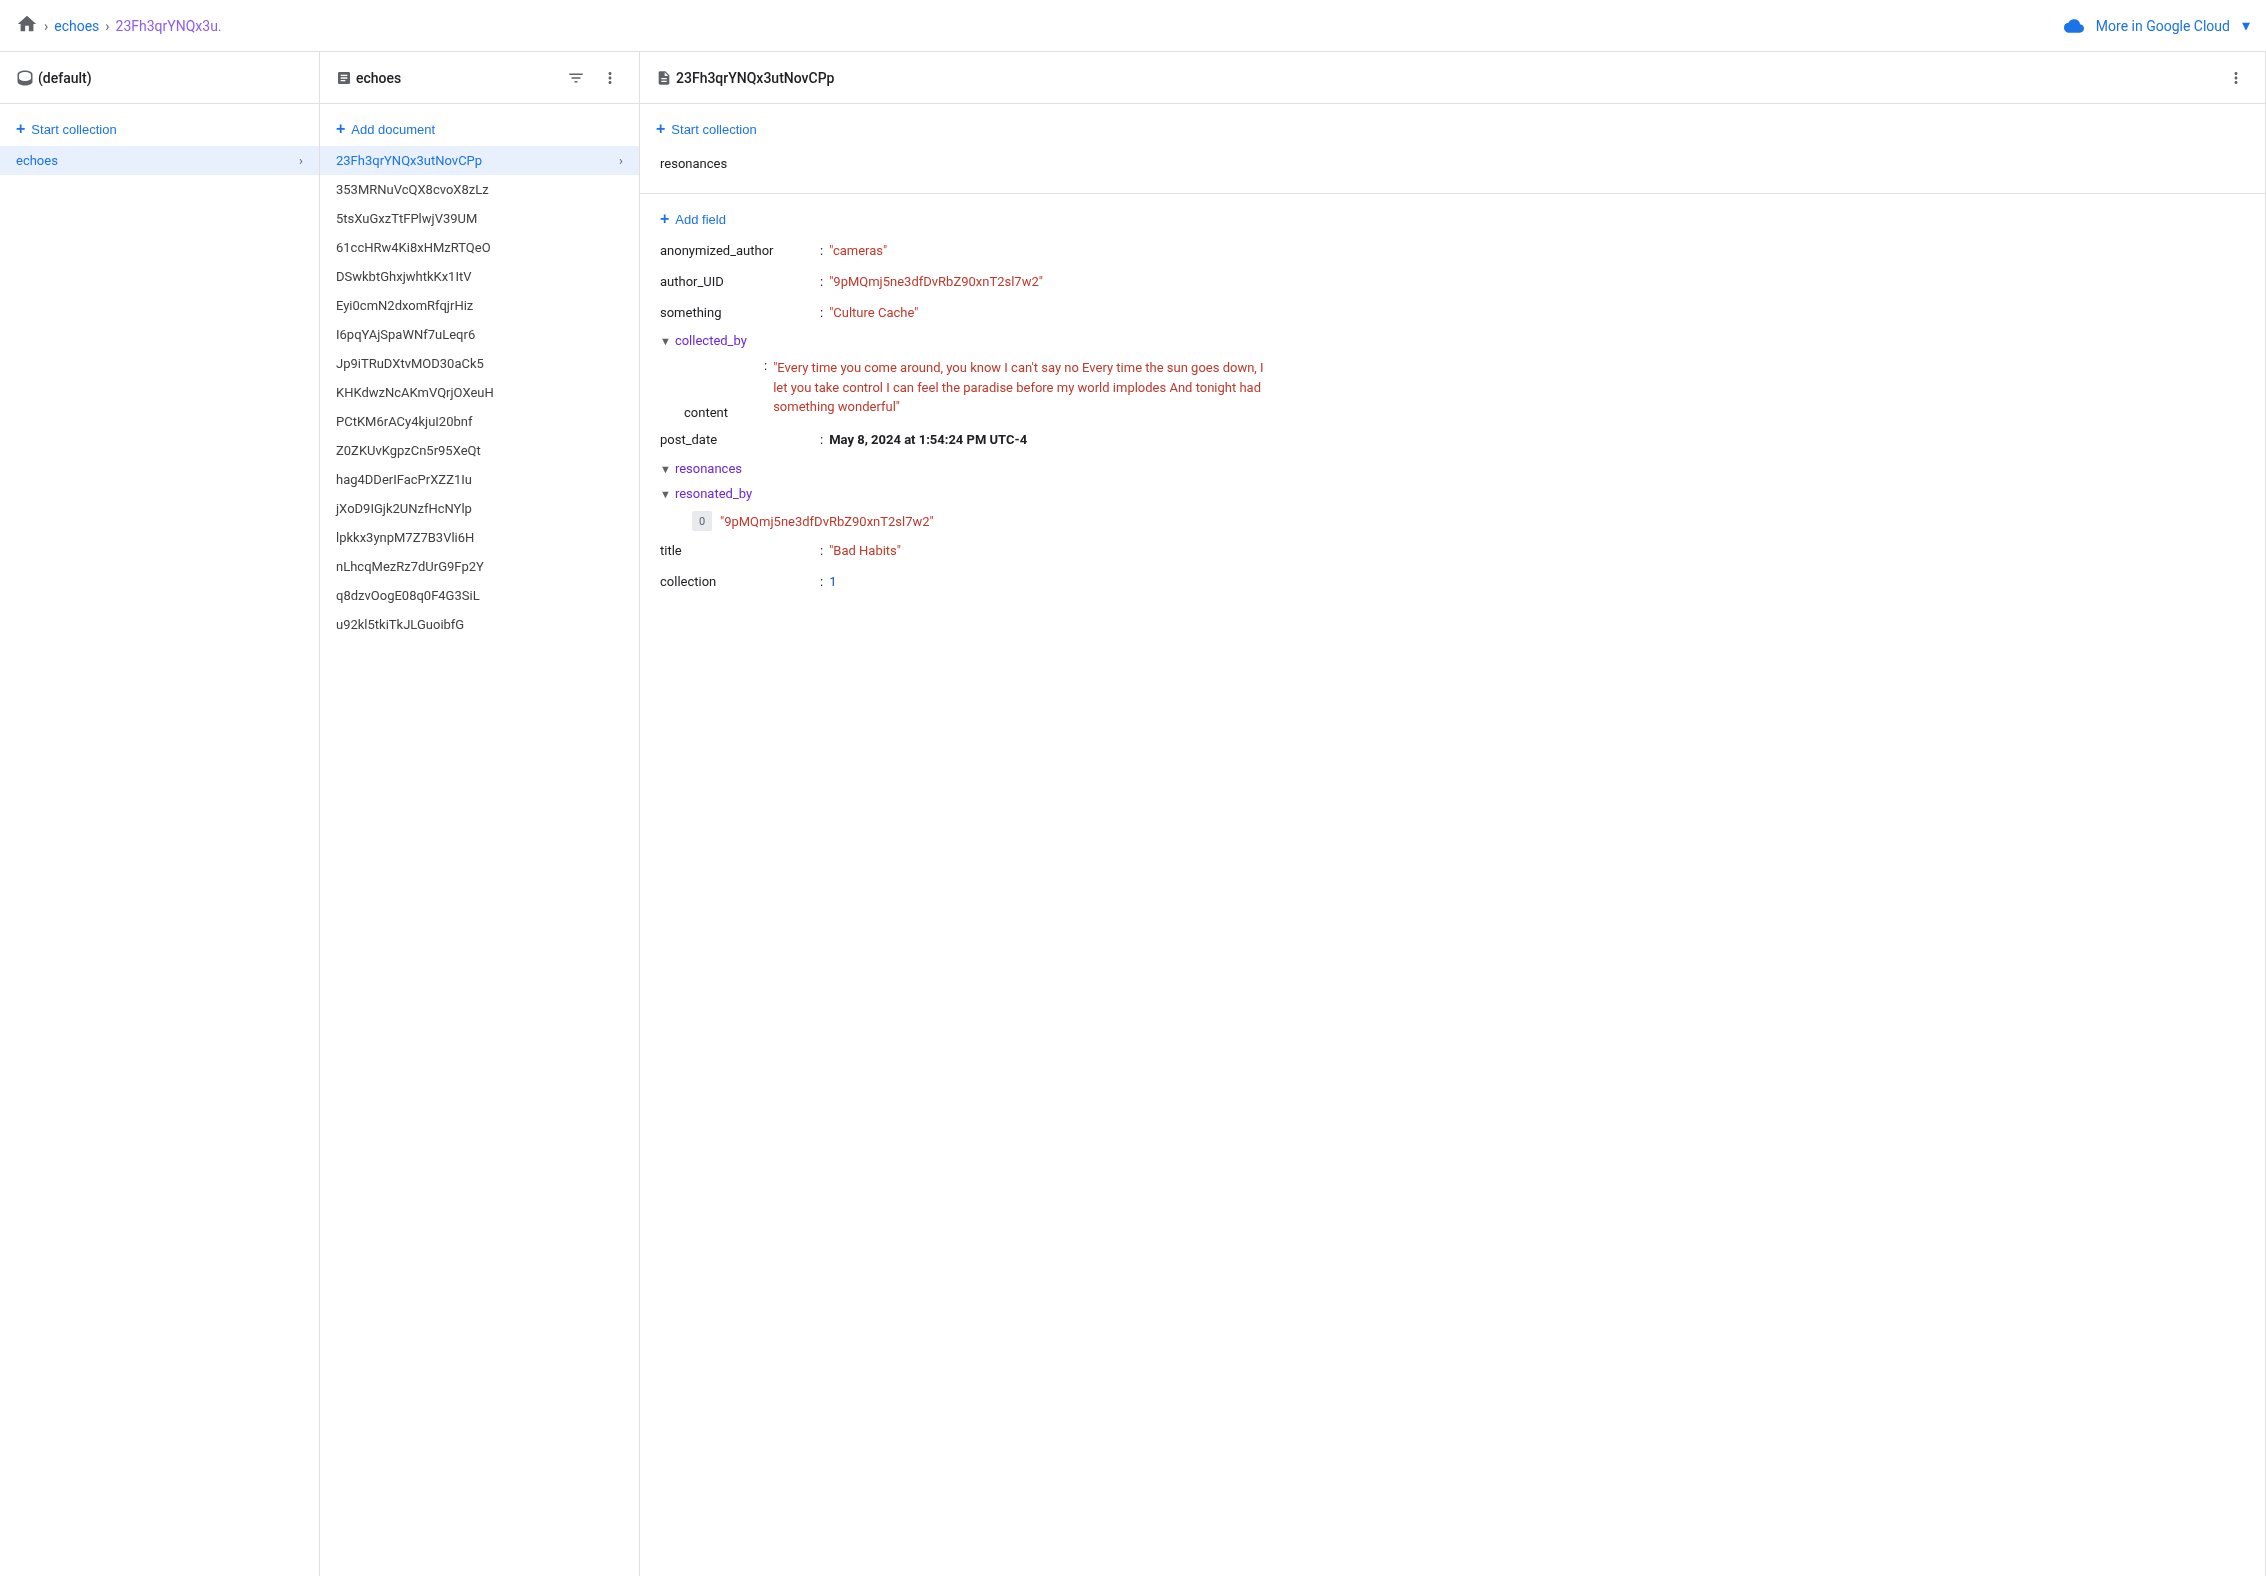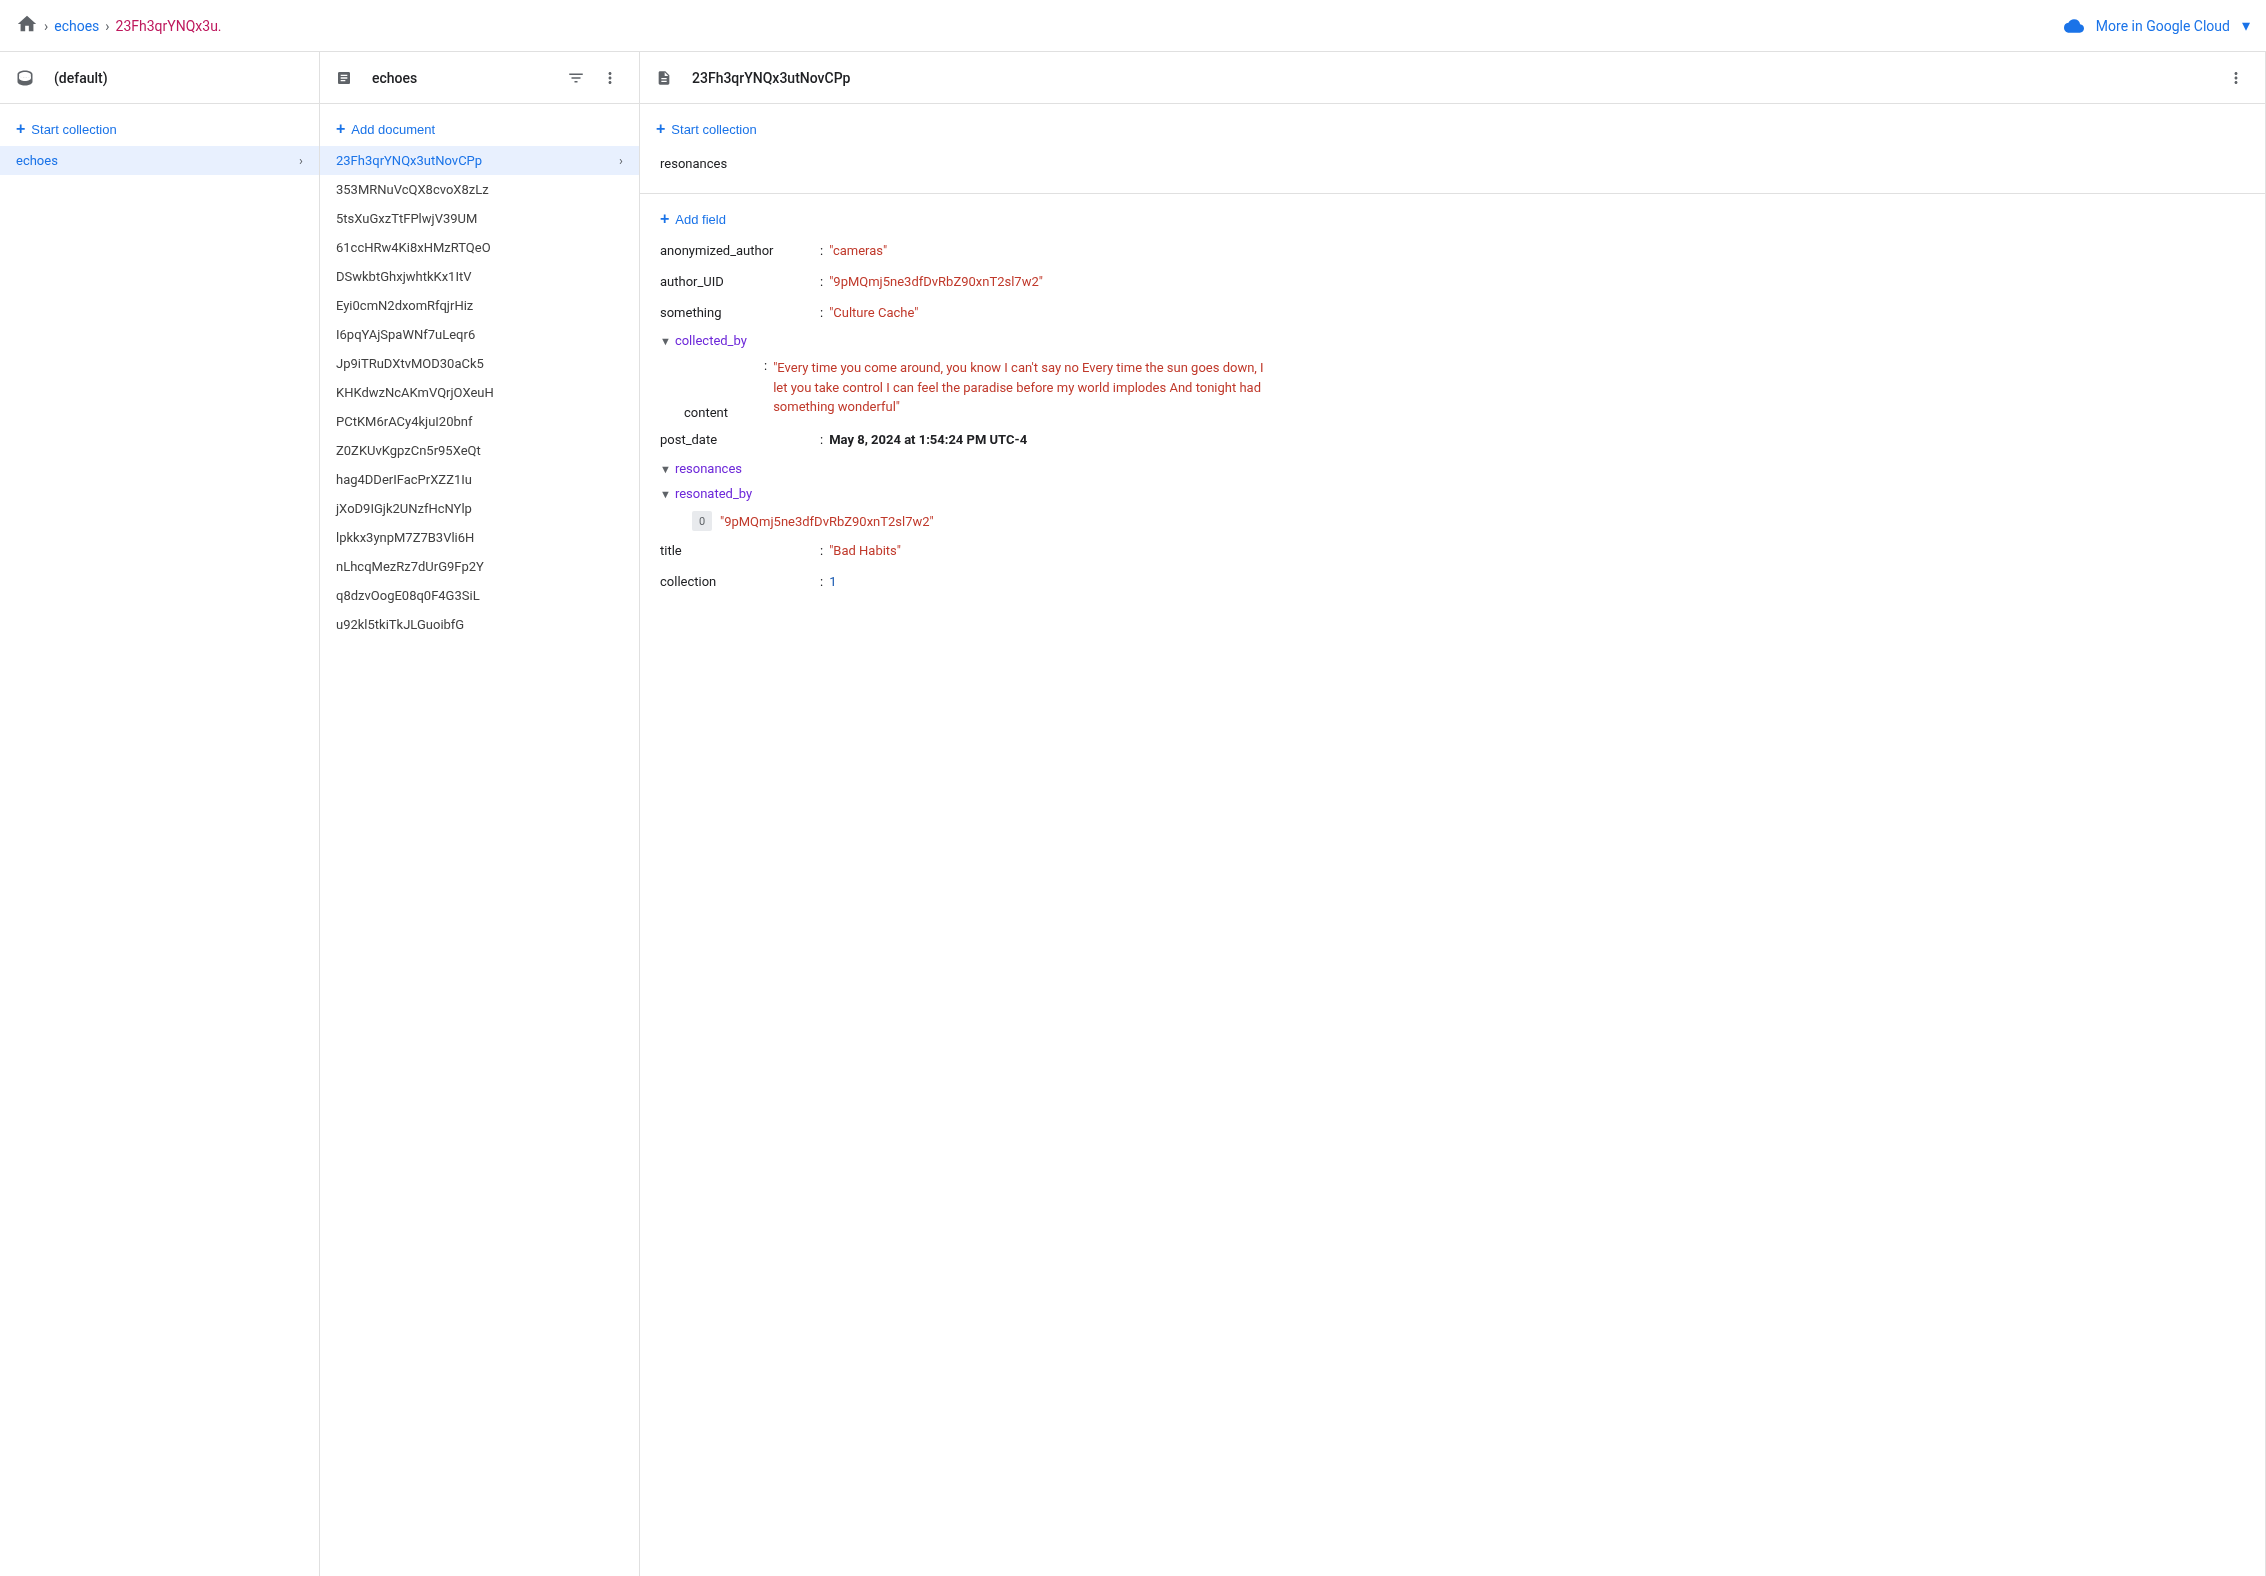--- a/index.html
+++ b/index.html
@@ -28,21 +28,21 @@
     .breadcrumb-sep {
       color: #5f6368;
       font-size: 14px;
     }
     .breadcrumb-item {
       color: #1a73e8;
       font-size: 14px;
       cursor: pointer;
     }
     .breadcrumb-current {
-      color: #be185d;
+      color: #8b5cf6;
       font-size: 14px;
     }
     .top-nav-right {
       display: flex;
       align-items: center;
       gap: 12px;
       color: #1a73e8;
       font-size: 14px;
       cursor: pointer;
     }
@@ -70,21 +70,21 @@
       align-items: center;
       justify-content: space-between;
       padding: 12px 16px;
       border-bottom: 1px solid #e0e0e0;
       min-height: 52px;
       background: #fff;
     }
     .column-header-left {
       display: flex;
       align-items: center;
-      gap: 20px;
+      gap: 4px;
       font-size: 14px;
       font-weight: 500;
       color: #202124;
     }
     .column-header-right {
       display: flex;
       align-items: center;
       gap: 8px;
     }
 

